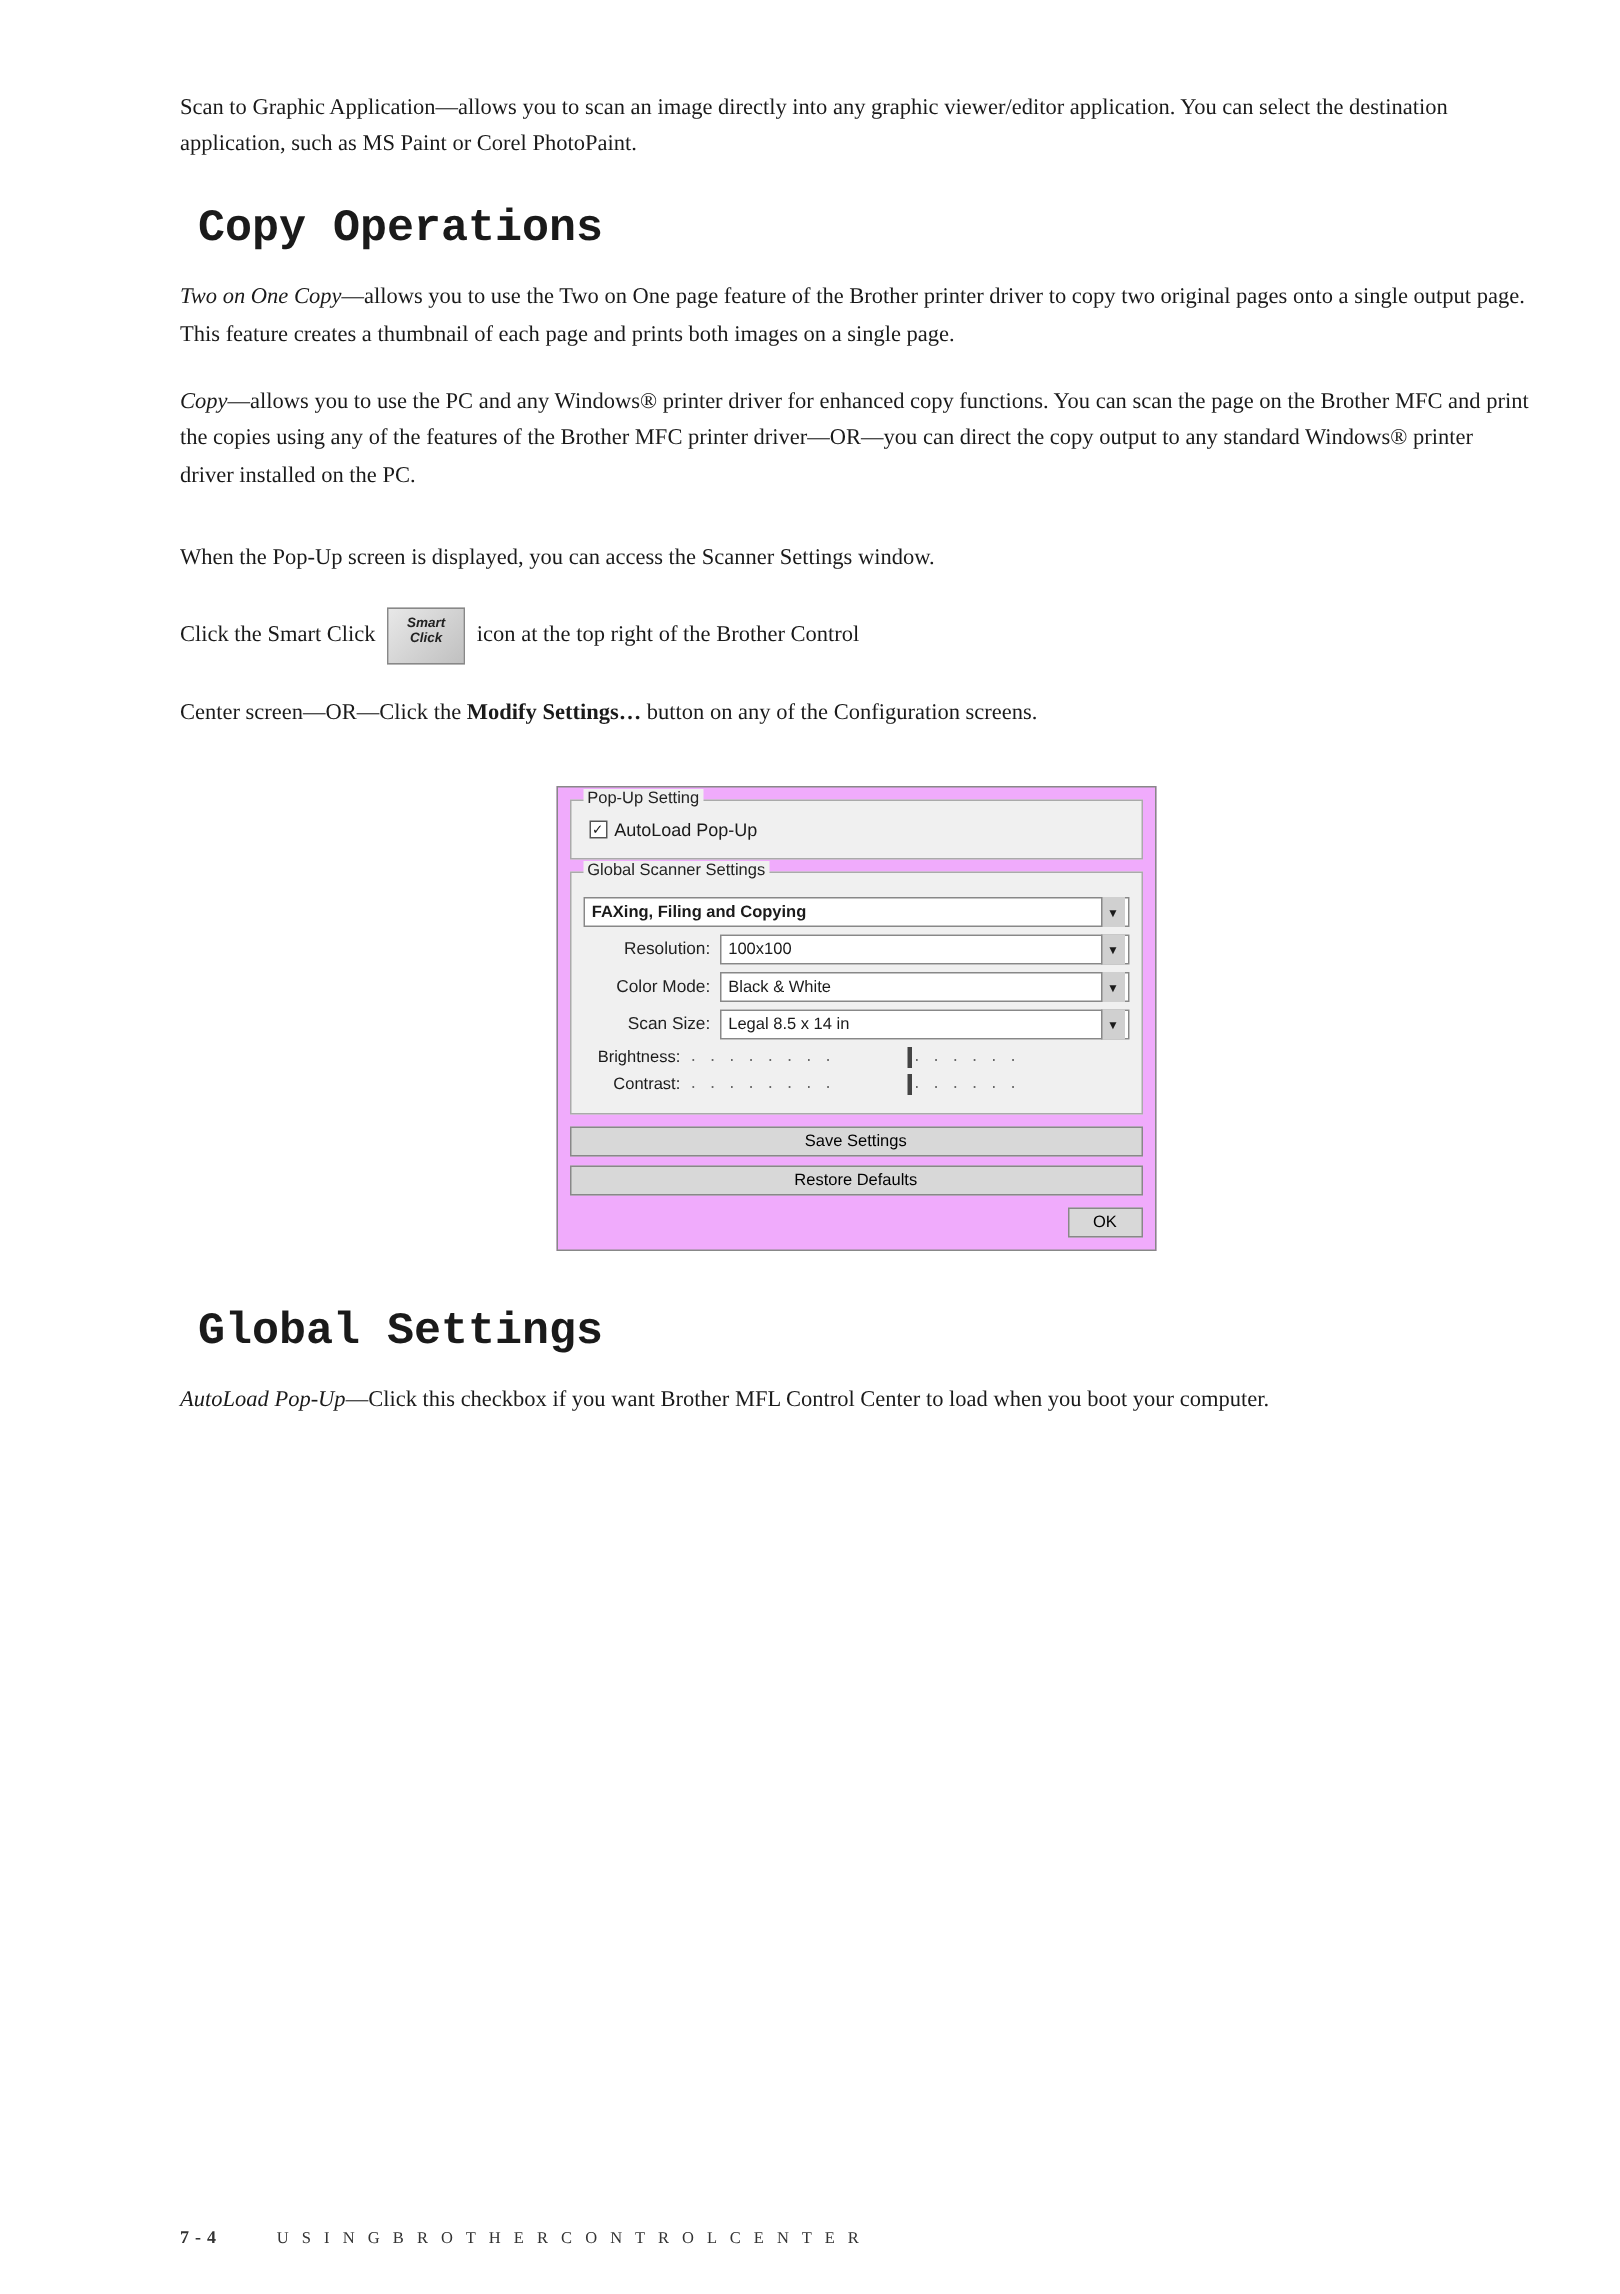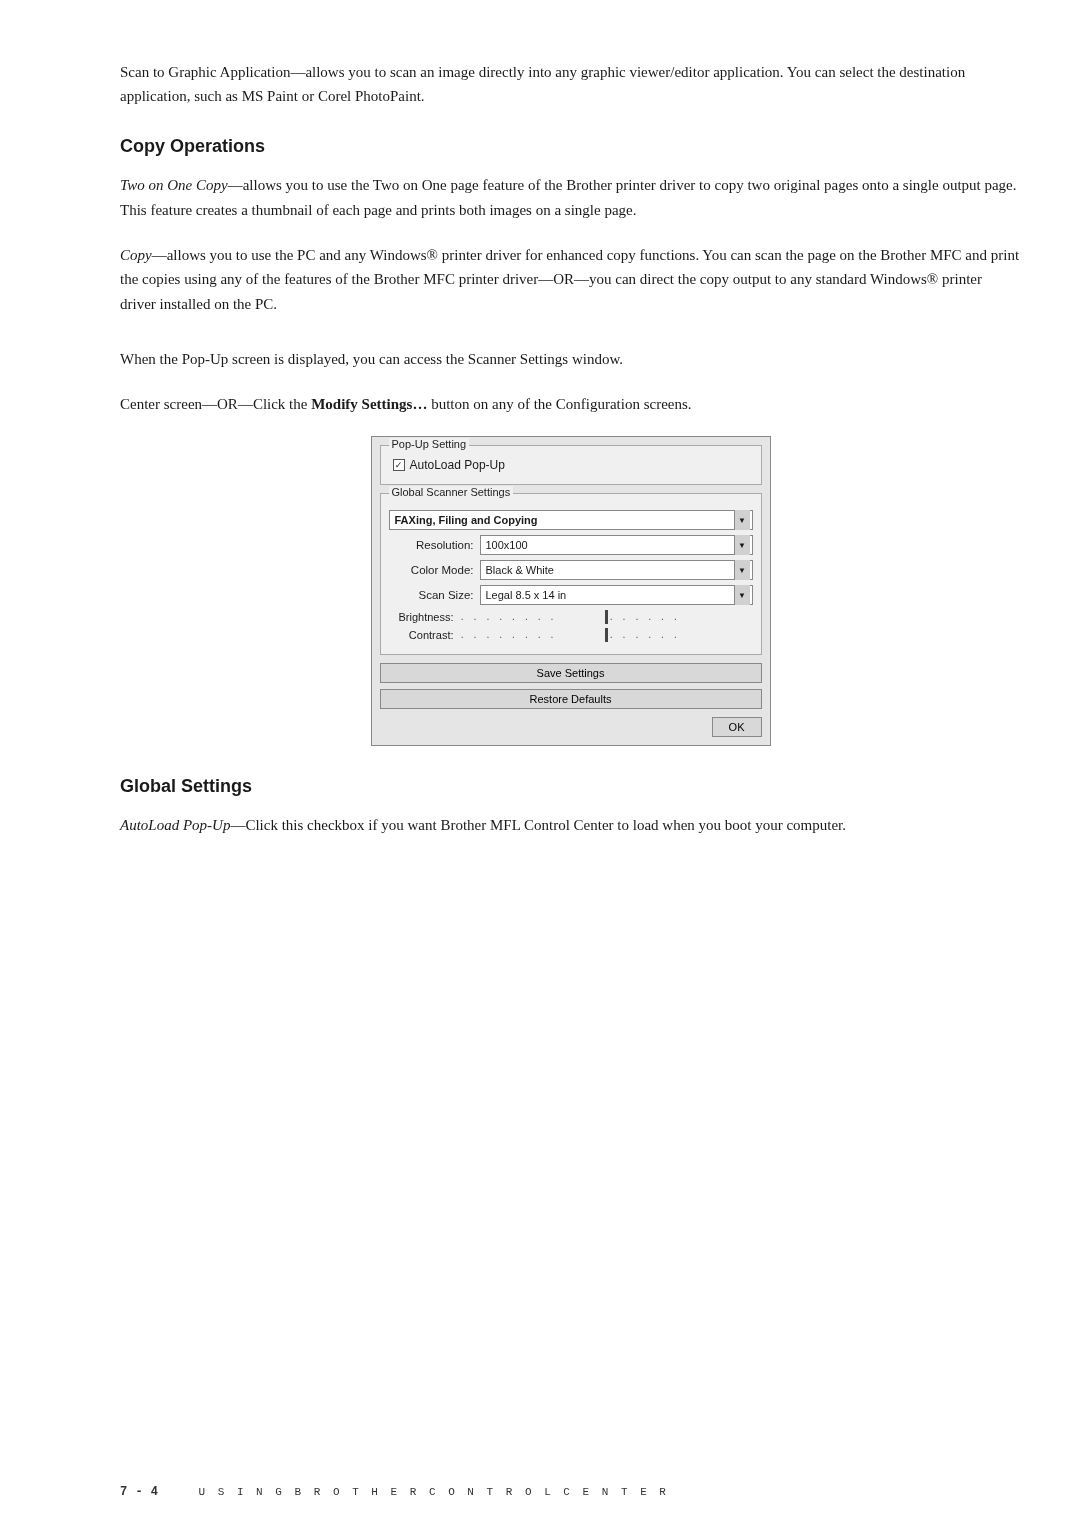--- a/index.html
+++ b/index.html
@@ -19,25 +19,26 @@
       max-width: 1080px;
     }
 
     .intro-text {
       font-size: 15px;
       line-height: 1.6;
       margin-bottom: 28px;
     }
 
     h2 {
-      font-family: Liberation Sans, sans-serif;
-      font-size: 18px;
+      font-family: Liberation Mono, monospace;
+      font-size: 30px;
       font-weight: bold;
       margin-bottom: 16px;
       margin-top: 10px;
+      margin-left: 12px;
     }
 
     .body-text {
       font-size: 15px;
       line-height: 1.65;
       margin-bottom: 20px;
     }
 
     .section {
       margin-bottom: 30px;
@@ -85,24 +86,24 @@
       font-style: italic;
       font-weight: bold;
       color: #222;
       line-height: 1.2;
       display: block;
       margin-top: 4px;
     }
 
     
     .dialog-container {
-      margin: 20px auto;
+      margin: 37px auto;
       width: 400px;
       border: 1px solid #888;
-      background: #e5e5e5;
+      background: #f0abfc;
       font-family: Arial, Helvetica, sans-serif;
       font-size: 12px;
     }
 
     .dialog-group {
       border: 1px solid #aaa;
       margin: 8px;
       padding: 6px 8px 8px 8px;
       background: #f0f0f0;
       position: relative;
@@ -239,21 +240,21 @@
     }
 
     .page-footer {
       position: absolute;
       bottom: 30px;
       left: 0;
       right: 0;
       display: flex;
       align-items: center;
       padding: 0 120px;
-      font-family: Liberation Mono, monospace;
+      font-family: Liberation Serif, serif;
       font-size: 12px;
       color: #333;
       letter-spacing: 0.5px;
       text-align: center;
     }
 
     .footer-page {
       font-size: 12px;
       font-weight: bold;
     }
@@ -277,20 +278,27 @@
     <p class="body-text">
       <span class="italic-term">Two on One Copy</span><span>—allows you to use the Two on One page feature of the Brother printer driver to copy two original pages onto a single output page. This feature creates a thumbnail of each page and prints both images on a single page.</span>
     </p>
     <p class="body-text">
       <span class="italic-term">Copy</span><span>—allows you to use the PC and any Windows® printer driver for enhanced copy functions. You can scan the page on the Brother MFC and print the copies using any of the features of the Brother MFC printer driver—OR—you can direct the copy output to any standard Windows® printer driver installed on the PC.</span>
     </p>
   </div>
 
   <div class="section">
     <p class="body-text">When the Pop-Up screen is displayed, you can access the Scanner Settings window.</p>
+    <p class="body-text">
+      <span>Click the Smart Click </span>
+      <span class="smart-click-icon">
+        <span>Smart<br>Click</span>
+      </span>
+      <span> icon at the top right of the Brother Control</span>
+    </p>
     <p class="body-text">
       <span>Center screen—OR—Click the </span><span class="bold-term">Modify Settings…</span><span> button on any of the Configuration screens.</span>
     </p>
 
     <div class="dialog-container">
 
       <div class="dialog-group">
         <span class="dialog-group-title">Pop-Up Setting</span>
         <div class="checkbox-row">
           <div class="checkbox-box">✓</div>

